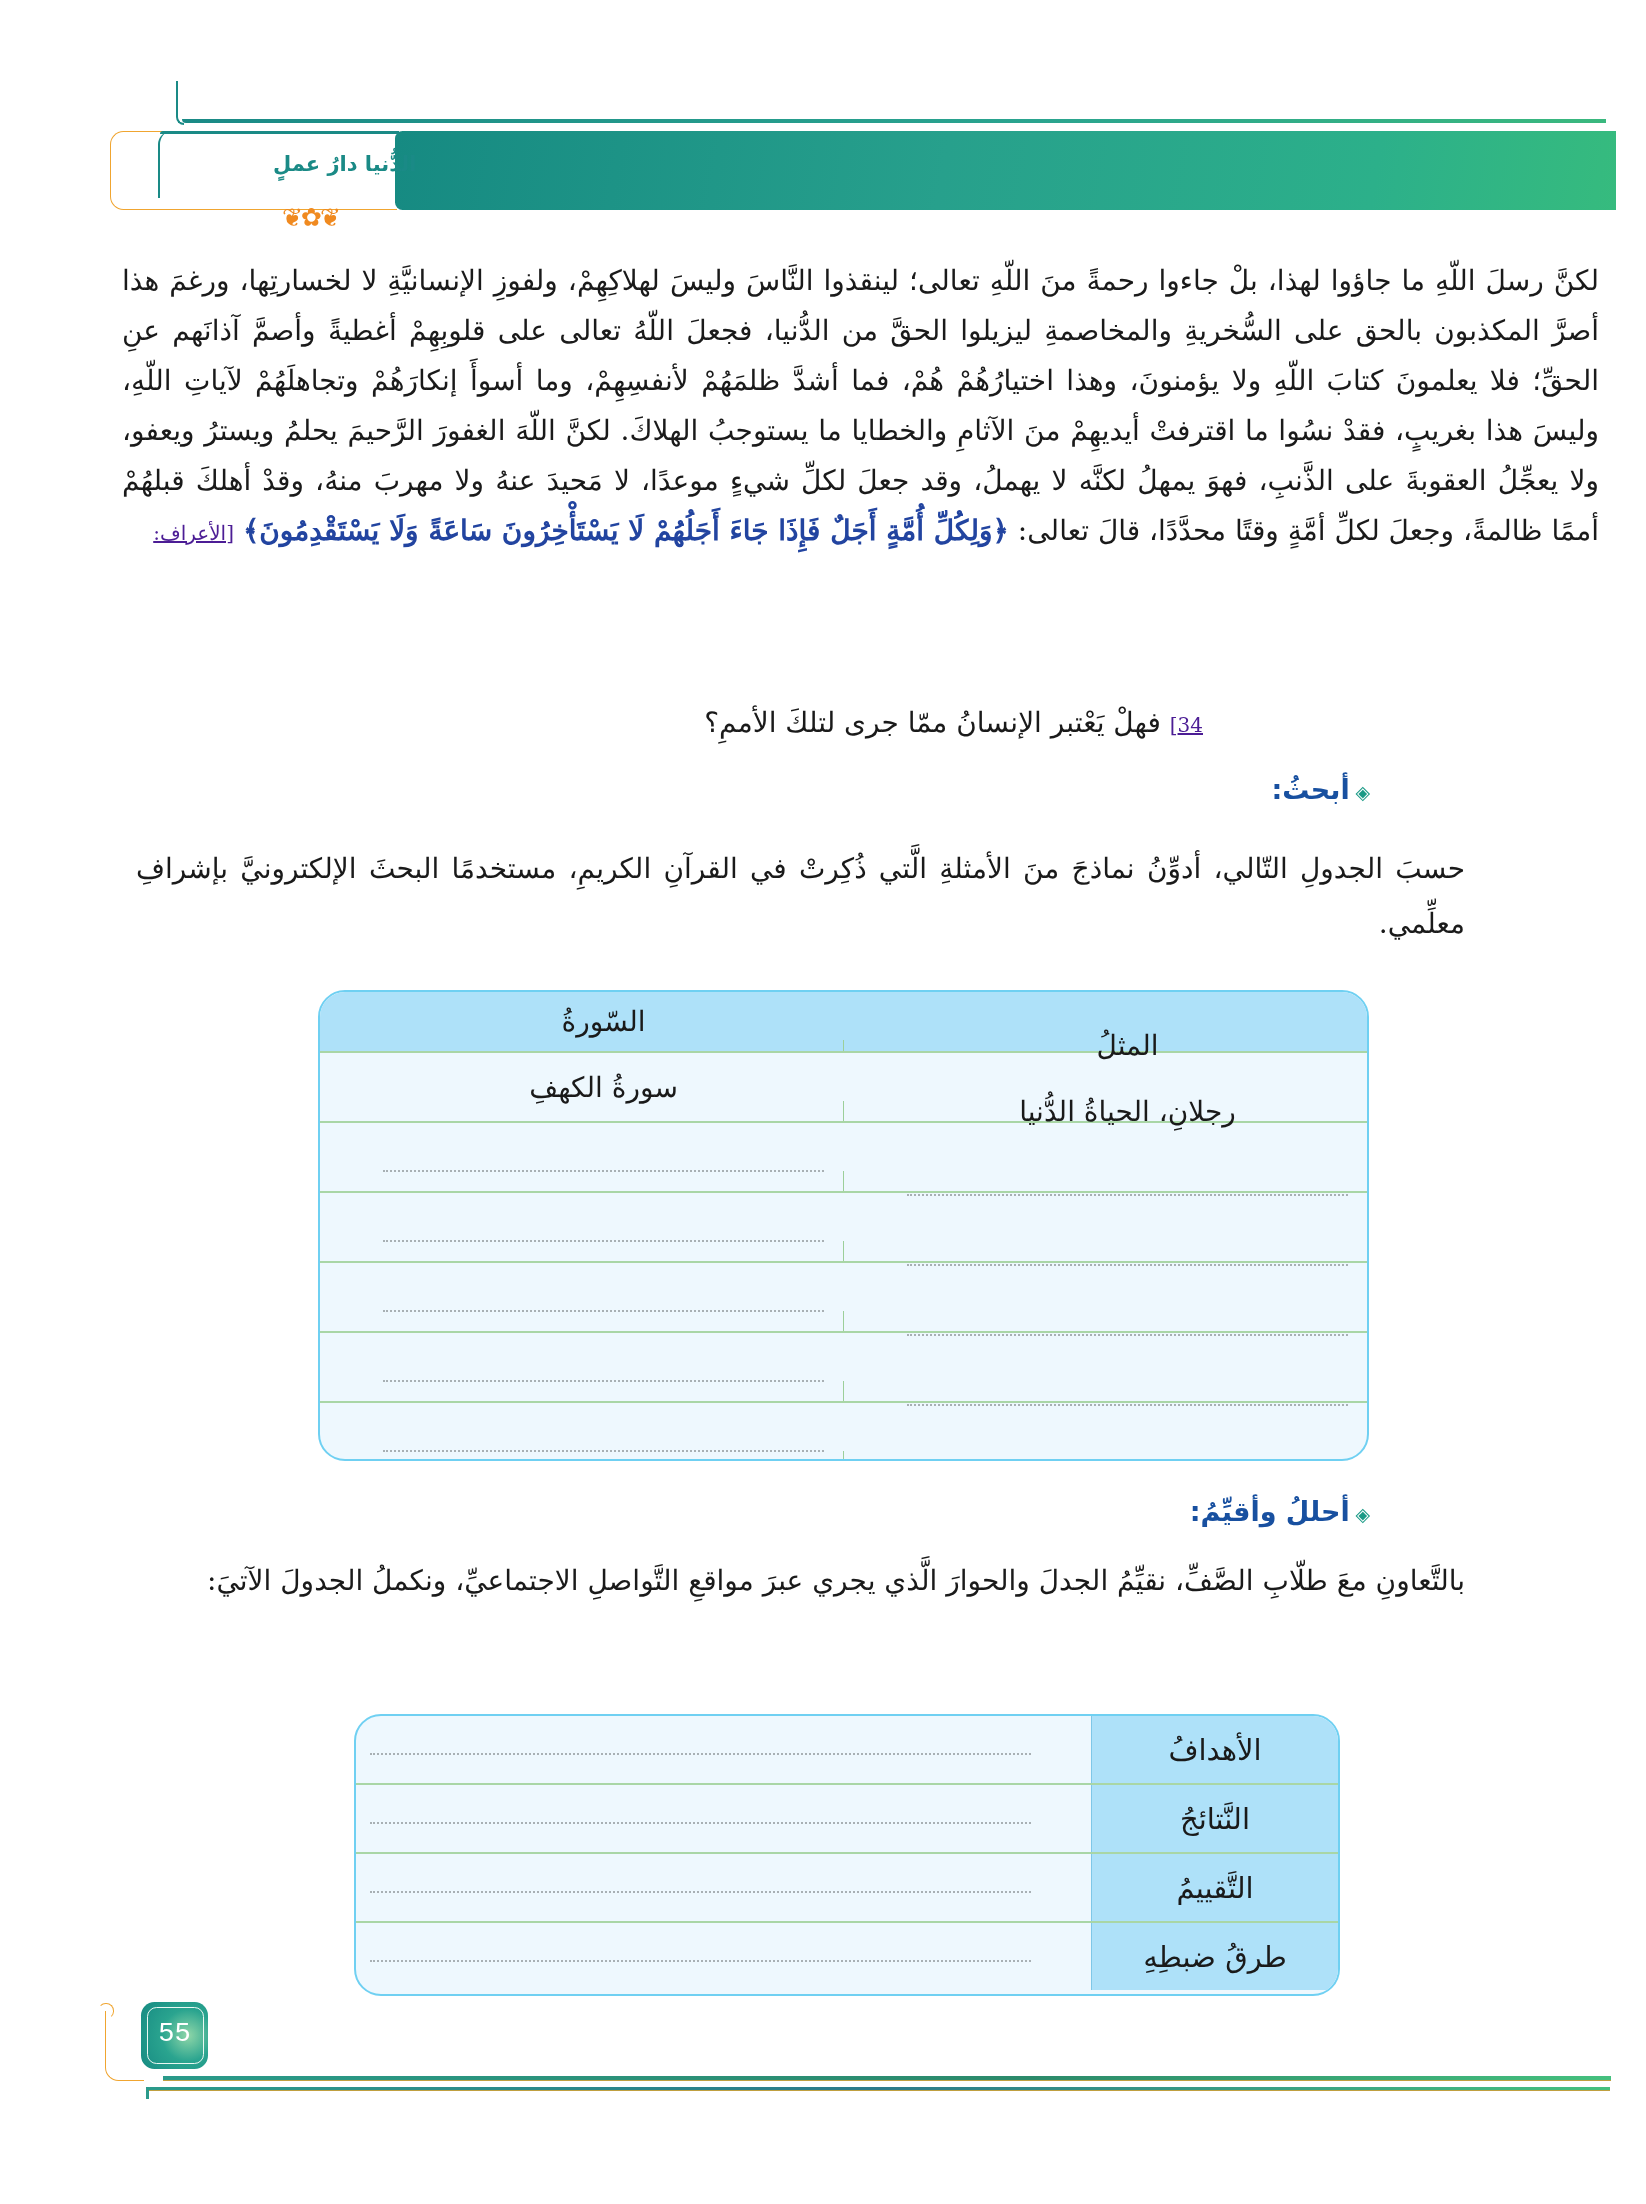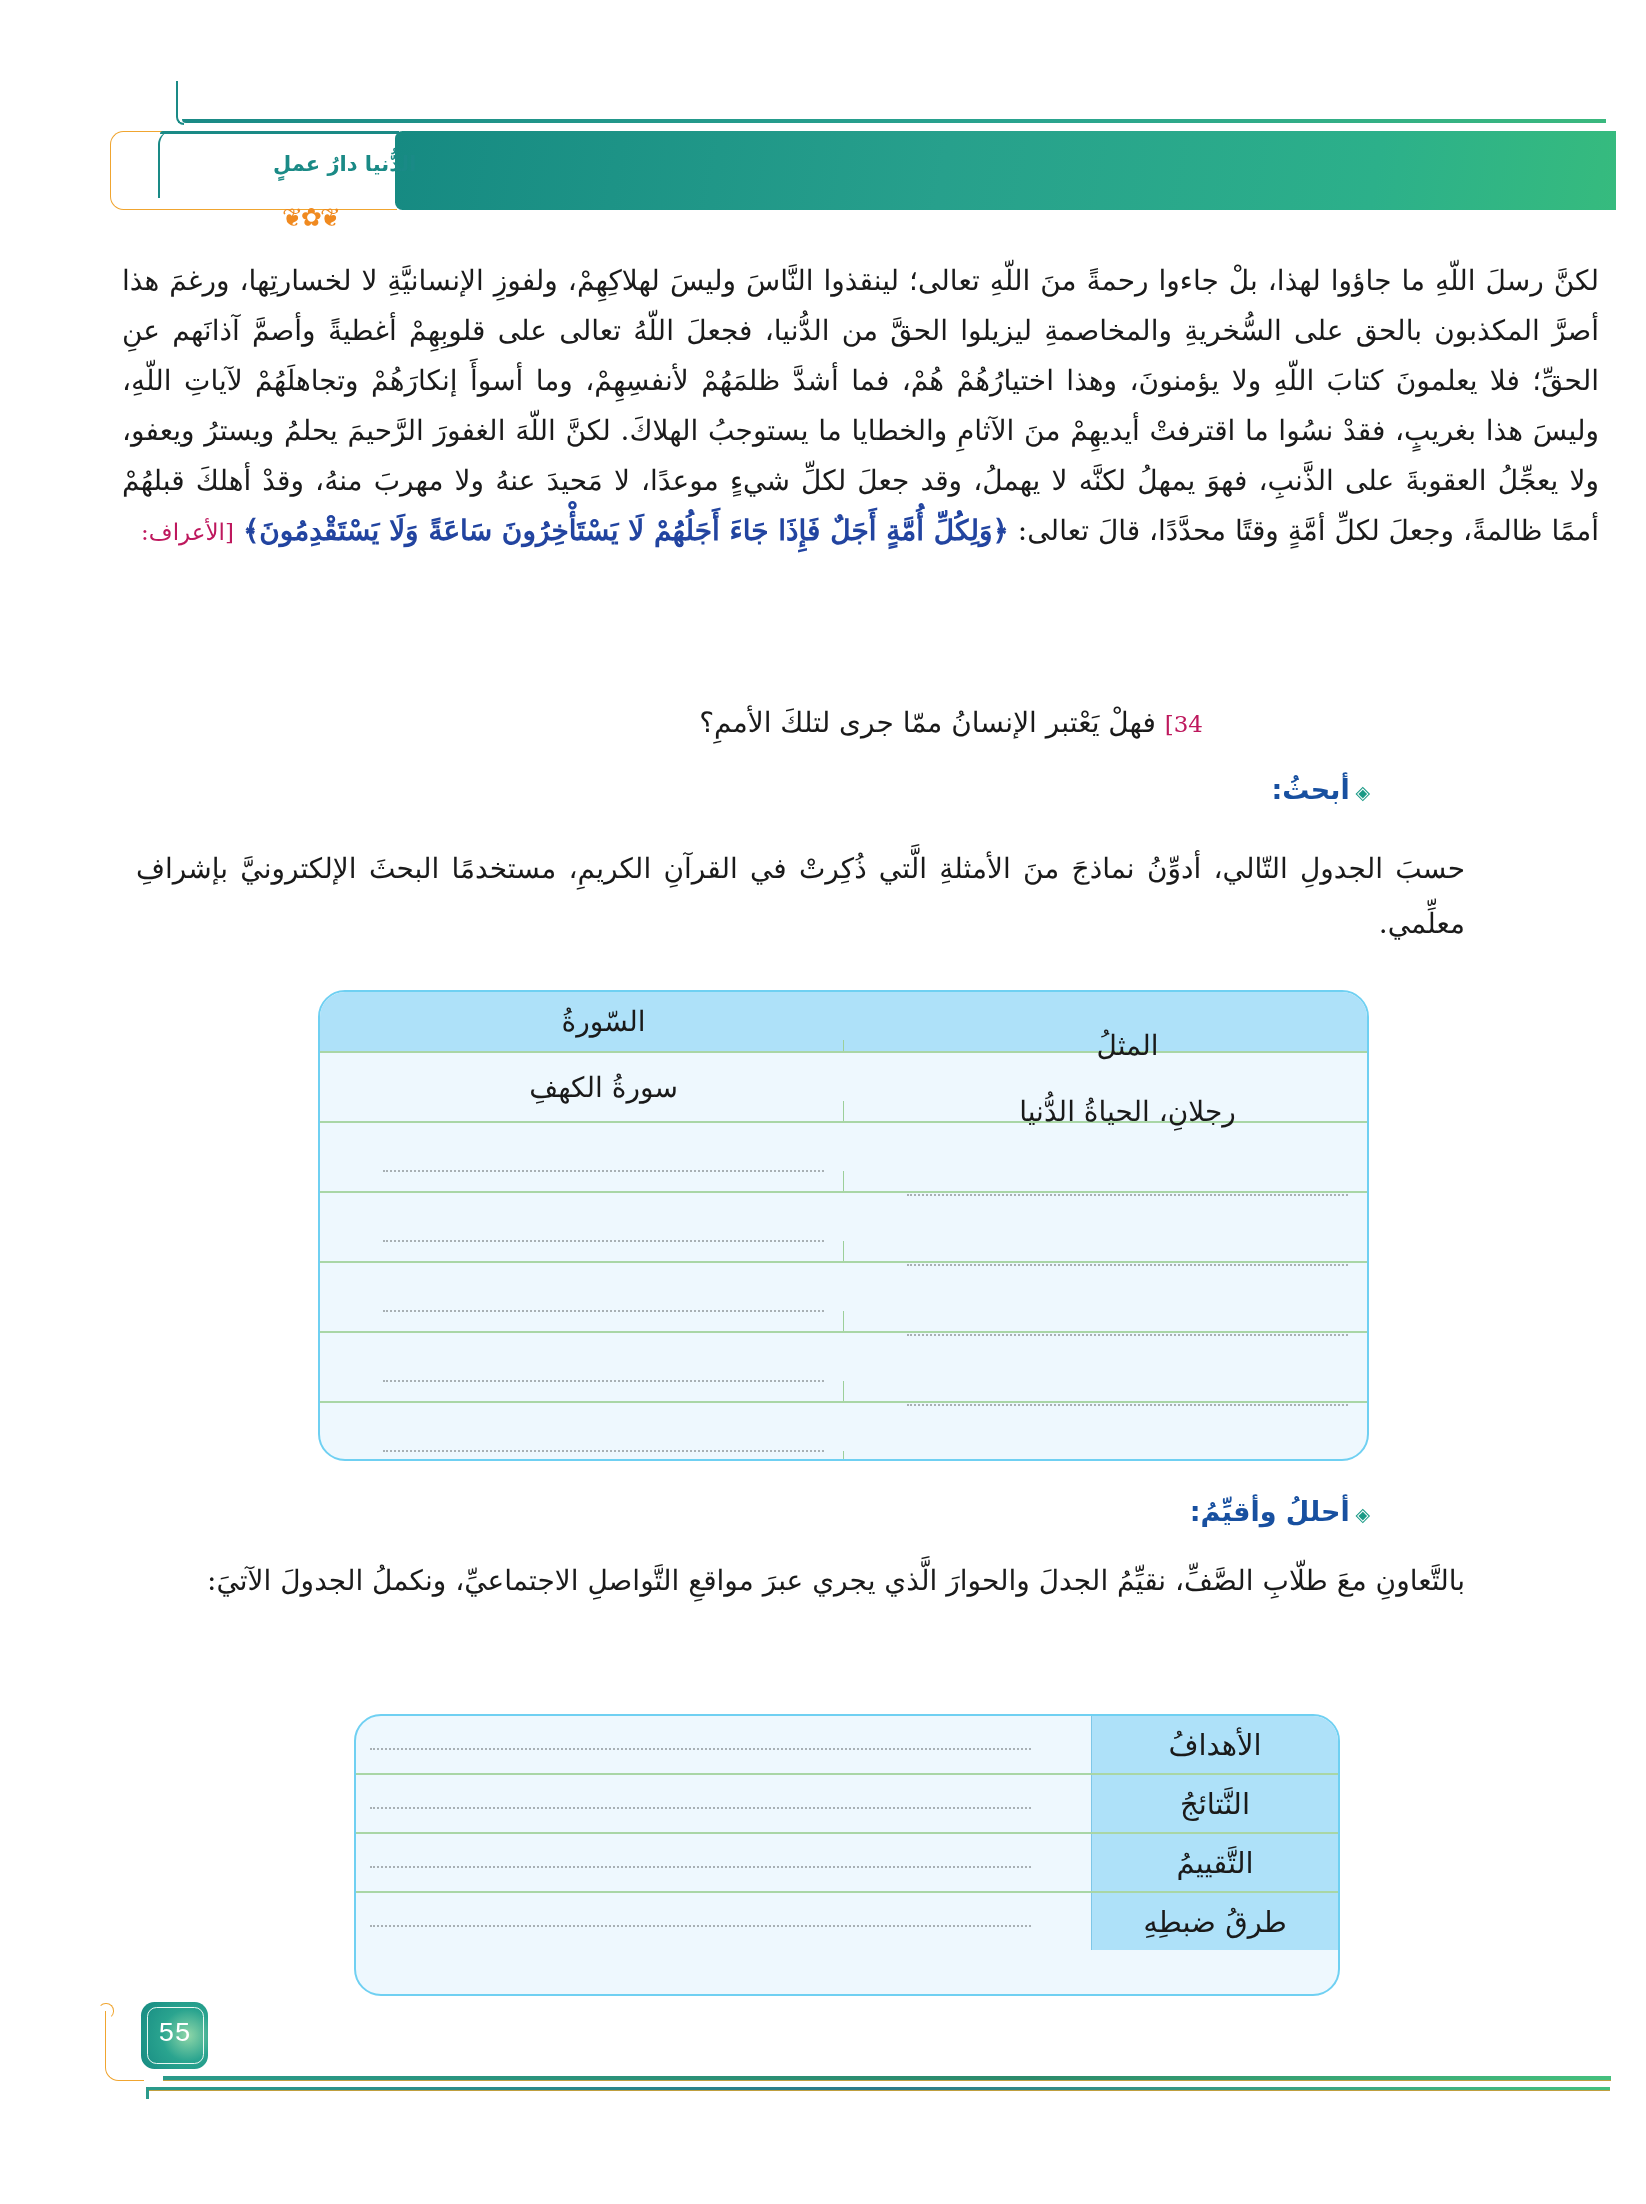--- a/index.html
+++ b/index.html
@@ -25,21 +25,21 @@
   .chapter-title { position: absolute; left: 163px; top: 21px; font-family: "DejaVu Sans", sans-serif;
     font-size: 21px; font-weight: bold; color: #1a8a86; direction: rtl; white-space: nowrap; }
   .ornament { position: absolute; left: 172px; top: 74px; font-size: 25px; color: #f08a20; letter-spacing: -1.9px;
     line-height: 1; font-family: "DejaVu Sans", sans-serif; }
 
   
   .paragraph { position: absolute; right: 48px; width: 1477px; direction: rtl; text-align: justify;
     font-size: 28px; line-height: 50px; }
   .p1 { top: 256px; }
   .quran { color: #2244a0; font-weight: bold; margin-top: 44px; }
-  .citation { color: #be185d; font-size: 23px; }
+  .citation { color: #4c1d95; font-size: 20px; text-decoration: underline; }
   .question { position: absolute; right: 444px; top: 698px; direction: rtl; font-size: 28px; line-height: 50px; }
 
   .section-heading { position: absolute; direction: rtl; font-family: "DejaVu Sans", sans-serif;
     font-size: 27px; font-weight: bold; color: #1850a0; white-space: nowrap; }
   .section-heading .diamond { color: #1a9a86; font-size: 19px; margin-left: 5.7px; vertical-align: middle; }
   .h1 { right: 277px; top: 774px; }
   .h2 { right: 277px; top: 1496px; }
 
   .instr { position: absolute; right: 182px; width: 1329px; direction: rtl; text-align: justify;
     font-size: 28px; line-height: 55px; }
@@ -52,21 +52,21 @@
   .t1-head { display: flex; direction: rtl; height: 59px; background: #aee1f9; }
   .t1-head > div, .t1-row > div { flex: 1; display: flex; align-items: center; justify-content: center;
     font-size: 28px; box-sizing: border-box; padding-left: 44px; }
   .t1-head > div:first-child, .t1-row > div:first-child { border-left: 1.9px solid #9ccf9a; margin-top: 48px; }
   .t1-row { display: flex; direction: rtl; height: 68px; border-top: 2.9px solid #a9d6a6; }
   .dots { width: 92%; height: 0; border-bottom: 2.9px dotted #a8b0b4; margin-top: 27px; }
 
   
   .table2 { position: absolute; left: 354px; top: 1714px; width: 986px; height: 282px;
     border: 2.9px solid #6fd0f2; border-radius: 27px; overflow: hidden; background: #eef8fe; box-sizing: border-box; }
-  .t2-row { display: flex; direction: rtl; height: 57px; gap: 46px; }
+  .t2-row { display: flex; direction: rtl; height: 67px; gap: 46px; }
   .t2-row + .t2-row { border-top: 2.9px solid #a9d6a6; }
   .t2-label { width: 247px; background: #aee1f9; display: flex; align-items: center; justify-content: center;
     font-size: 29px; border-left: 1.9px solid #7fc7e8; box-sizing: border-box; }
   .t2-value { flex: 1; display: flex; align-items: center; justify-content: center; }
   .t2-value .dots { width: 96%; margin-top: 9.6px; }
 
   
   .page-badge { position: absolute; left: 141px; top: 2002px; width: 67px; height: 67px; border-radius: 13.4px;
     background: radial-gradient(circle at 70% 50%, #8fd6a8 0%, #2aa48f 45%, #168a82 100%); }
   .page-badge .inner-frame { position: absolute; left: 5.7px; top: 4.8px; right: 3.8px; bottom: 4.8px;

